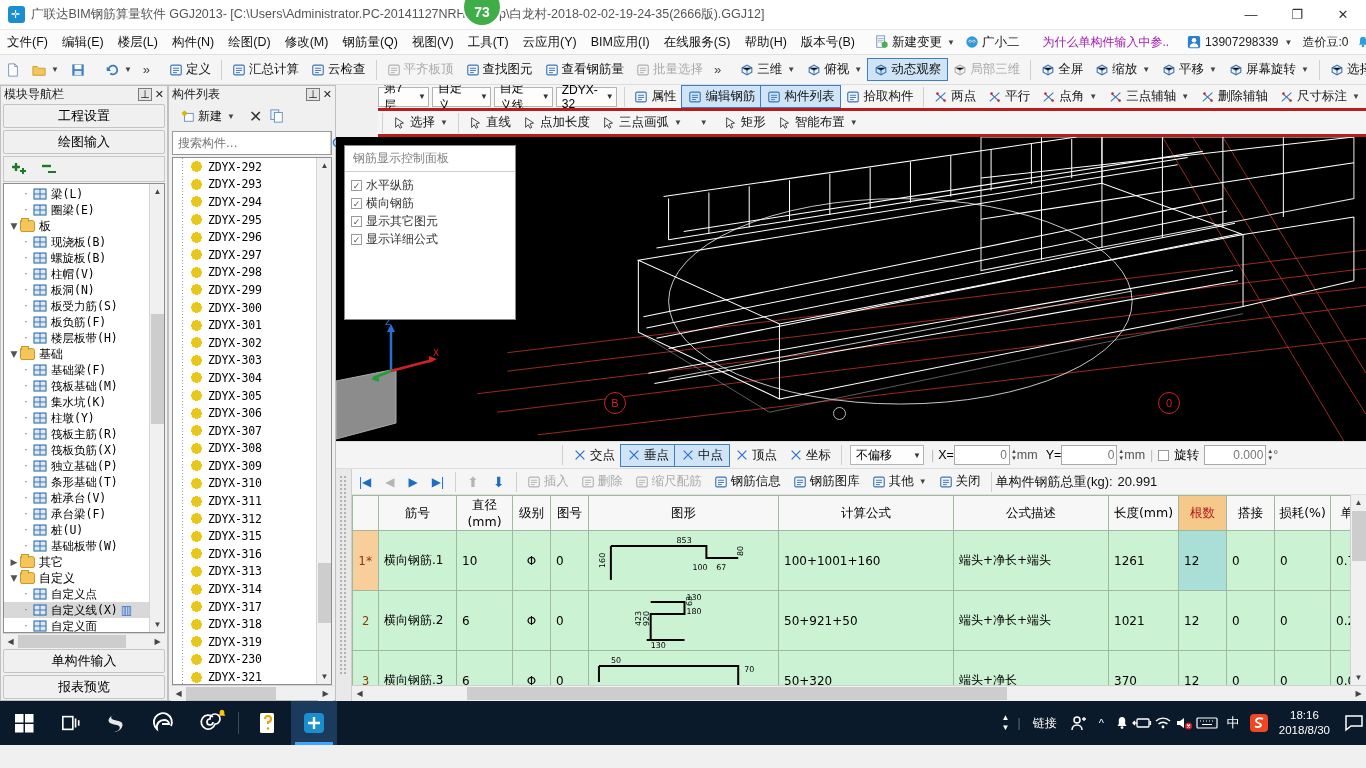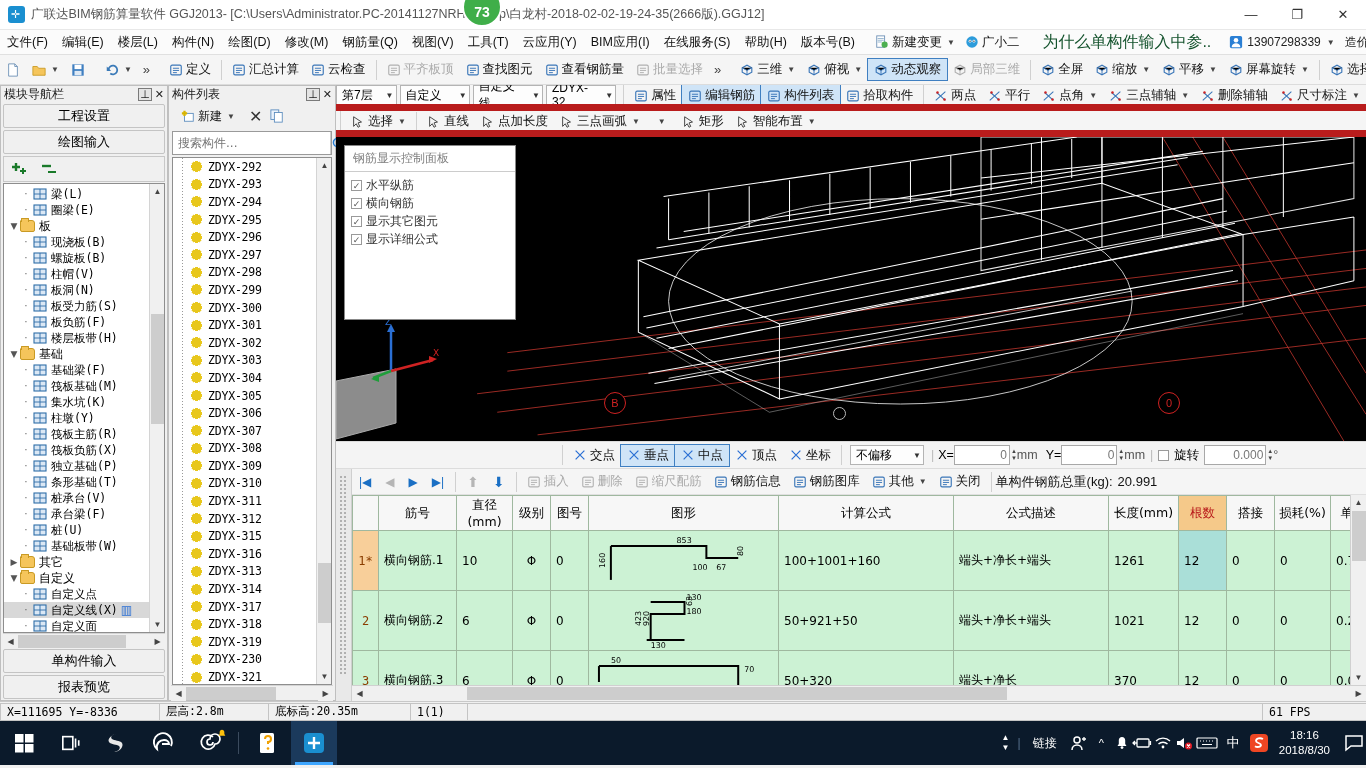--- a/index.html
+++ b/index.html
@@ -41,21 +41,21 @@
 
   
   .menubar {
     height: 25px; background: #fbfbfb; display: flex; align-items: center;
     border-bottom: 1px solid #e0e0e0; font-size: 12.5px; color: #111;
   }
   .menu-item { padding: 3px 7px; white-space: nowrap; cursor: default; }
   .menu-sep { width: 1px; height: 18px; background: #ddd; margin: 0 4px; }
   .mb-icon-item { display: flex; align-items: center; gap: 3px; padding: 2px 5px; white-space: nowrap; }
   .mini-ico { width: 14px; height: 14px; display: inline-block; flex: none; }
-  .ad-text { color: #14532d; font-size: 16px; padding: 0 10px; white-space: nowrap; }
+  .ad-text { color: #a21caf; font-size: 12px; padding: 0 10px; white-space: nowrap; }
   .acct { display: flex; align-items: center; gap: 4px; font-size: 12px; color: #222; white-space: nowrap; }
 
   
   .toolbar1 {
     height: 30px; background: #f5f5f5; display: flex; align-items: center;
     border-bottom: 1px solid #dcdcdc; font-size: 12.5px;
   }
   .tb-btn { display: flex; align-items: center; gap: 3px; padding: 2px 6px; white-space: nowrap; color: #111; }
   .tb-btn.disabled { color: #a9a9a9; }
   .tb-sep { width: 1px; height: 20px; background: #d0d0d0; margin: 0 4px; }
@@ -130,22 +130,22 @@
       linear-gradient(0deg, transparent 36%, #e8c71c 36% 64%, transparent 64%),
       linear-gradient(90deg, transparent 36%, #e8c71c 36% 64%, transparent 64%);
   }
   .gear::after { transform: rotate(45deg); }
   .cname { font-family: "DejaVu Sans Mono", monospace; font-size: 11.5px; letter-spacing: -0.2px; }
   .dotline { position: absolute; left: 9px; top: 0; bottom: 0; width: 1px;
              background-image: linear-gradient(#999 50%, transparent 50%); background-size: 1px 3px; }
 
   
   .center { flex: 1; display: flex; flex-direction: column; background: #f0f0f0; min-width: 0;}
-  .ctoolbar { height: 26px; display: flex; align-items: flex-start; background: #f5f5f5;
-              border-bottom: 7px solid #b91c1c; font-size: 12.5px; overflow: hidden;}
+  .ctoolbar { height: 26px; display: flex; align-items: center; background: #f5f5f5;
+              border-bottom: 3px solid #b91c1c; font-size: 12.5px; overflow: hidden; margin-left: 42px;}
   .combo { height: 20px; border: 1px solid #b4b4b4; background: #fdfdfd; display: flex;
            align-items: center; padding: 0 2px 0 5px; font-size: 12px; margin-right: 3px; }
   .combo .cb-caret { margin-left: auto; padding-left: 8px; font-size: 8px; color: #333; }
   .tb-on2 { background: #cfe4f7; outline: 1px solid #3f7fc1; }
 
   
   .canvas3d { flex: 1; background: #000; position: relative; overflow: hidden; }
   .dlg {
     position: absolute; left: 8px; top: 8px; width: 172px; height: 175px;
     background: #fff; border: 1px solid #888;
@@ -1430,28 +1430,20 @@
                 <div class="sbarrow">▶</div>
               </div>
             </div>
           </div>
         </div>
       </div>
 
     </div>
   </div>
 
-  <div class="statusbar">
-    <div class="sb-cell" style="width:160px">X=111695 Y=-8336</div>
-    <div class="sb-cell" style="width:110px">层高:2.8m</div>
-    <div class="sb-cell" style="width:143px">底标高:20.35m</div>
-    <div class="sb-cell" style="width:58px">1(1)</div>
-    <div class="sb-cell sb-grow"></div>
-    <div class="sb-cell" style="width:105px">61 FPS</div>
-  </div>
 
   <div class="taskbar">
     <div class="start">
       <div class="winlogo"></div>
     </div>
     <div class="tb-app">
       <svg width="22" height="20" viewBox="0 0 24 22">
         <rect x="3" y="4" width="11" height="14" fill="none" stroke="#fff" stroke-width="1.8"></rect>
         <path d="M17 6v10M20.5 8v6" stroke="#fff" stroke-width="1.8"></path>
       </svg>

